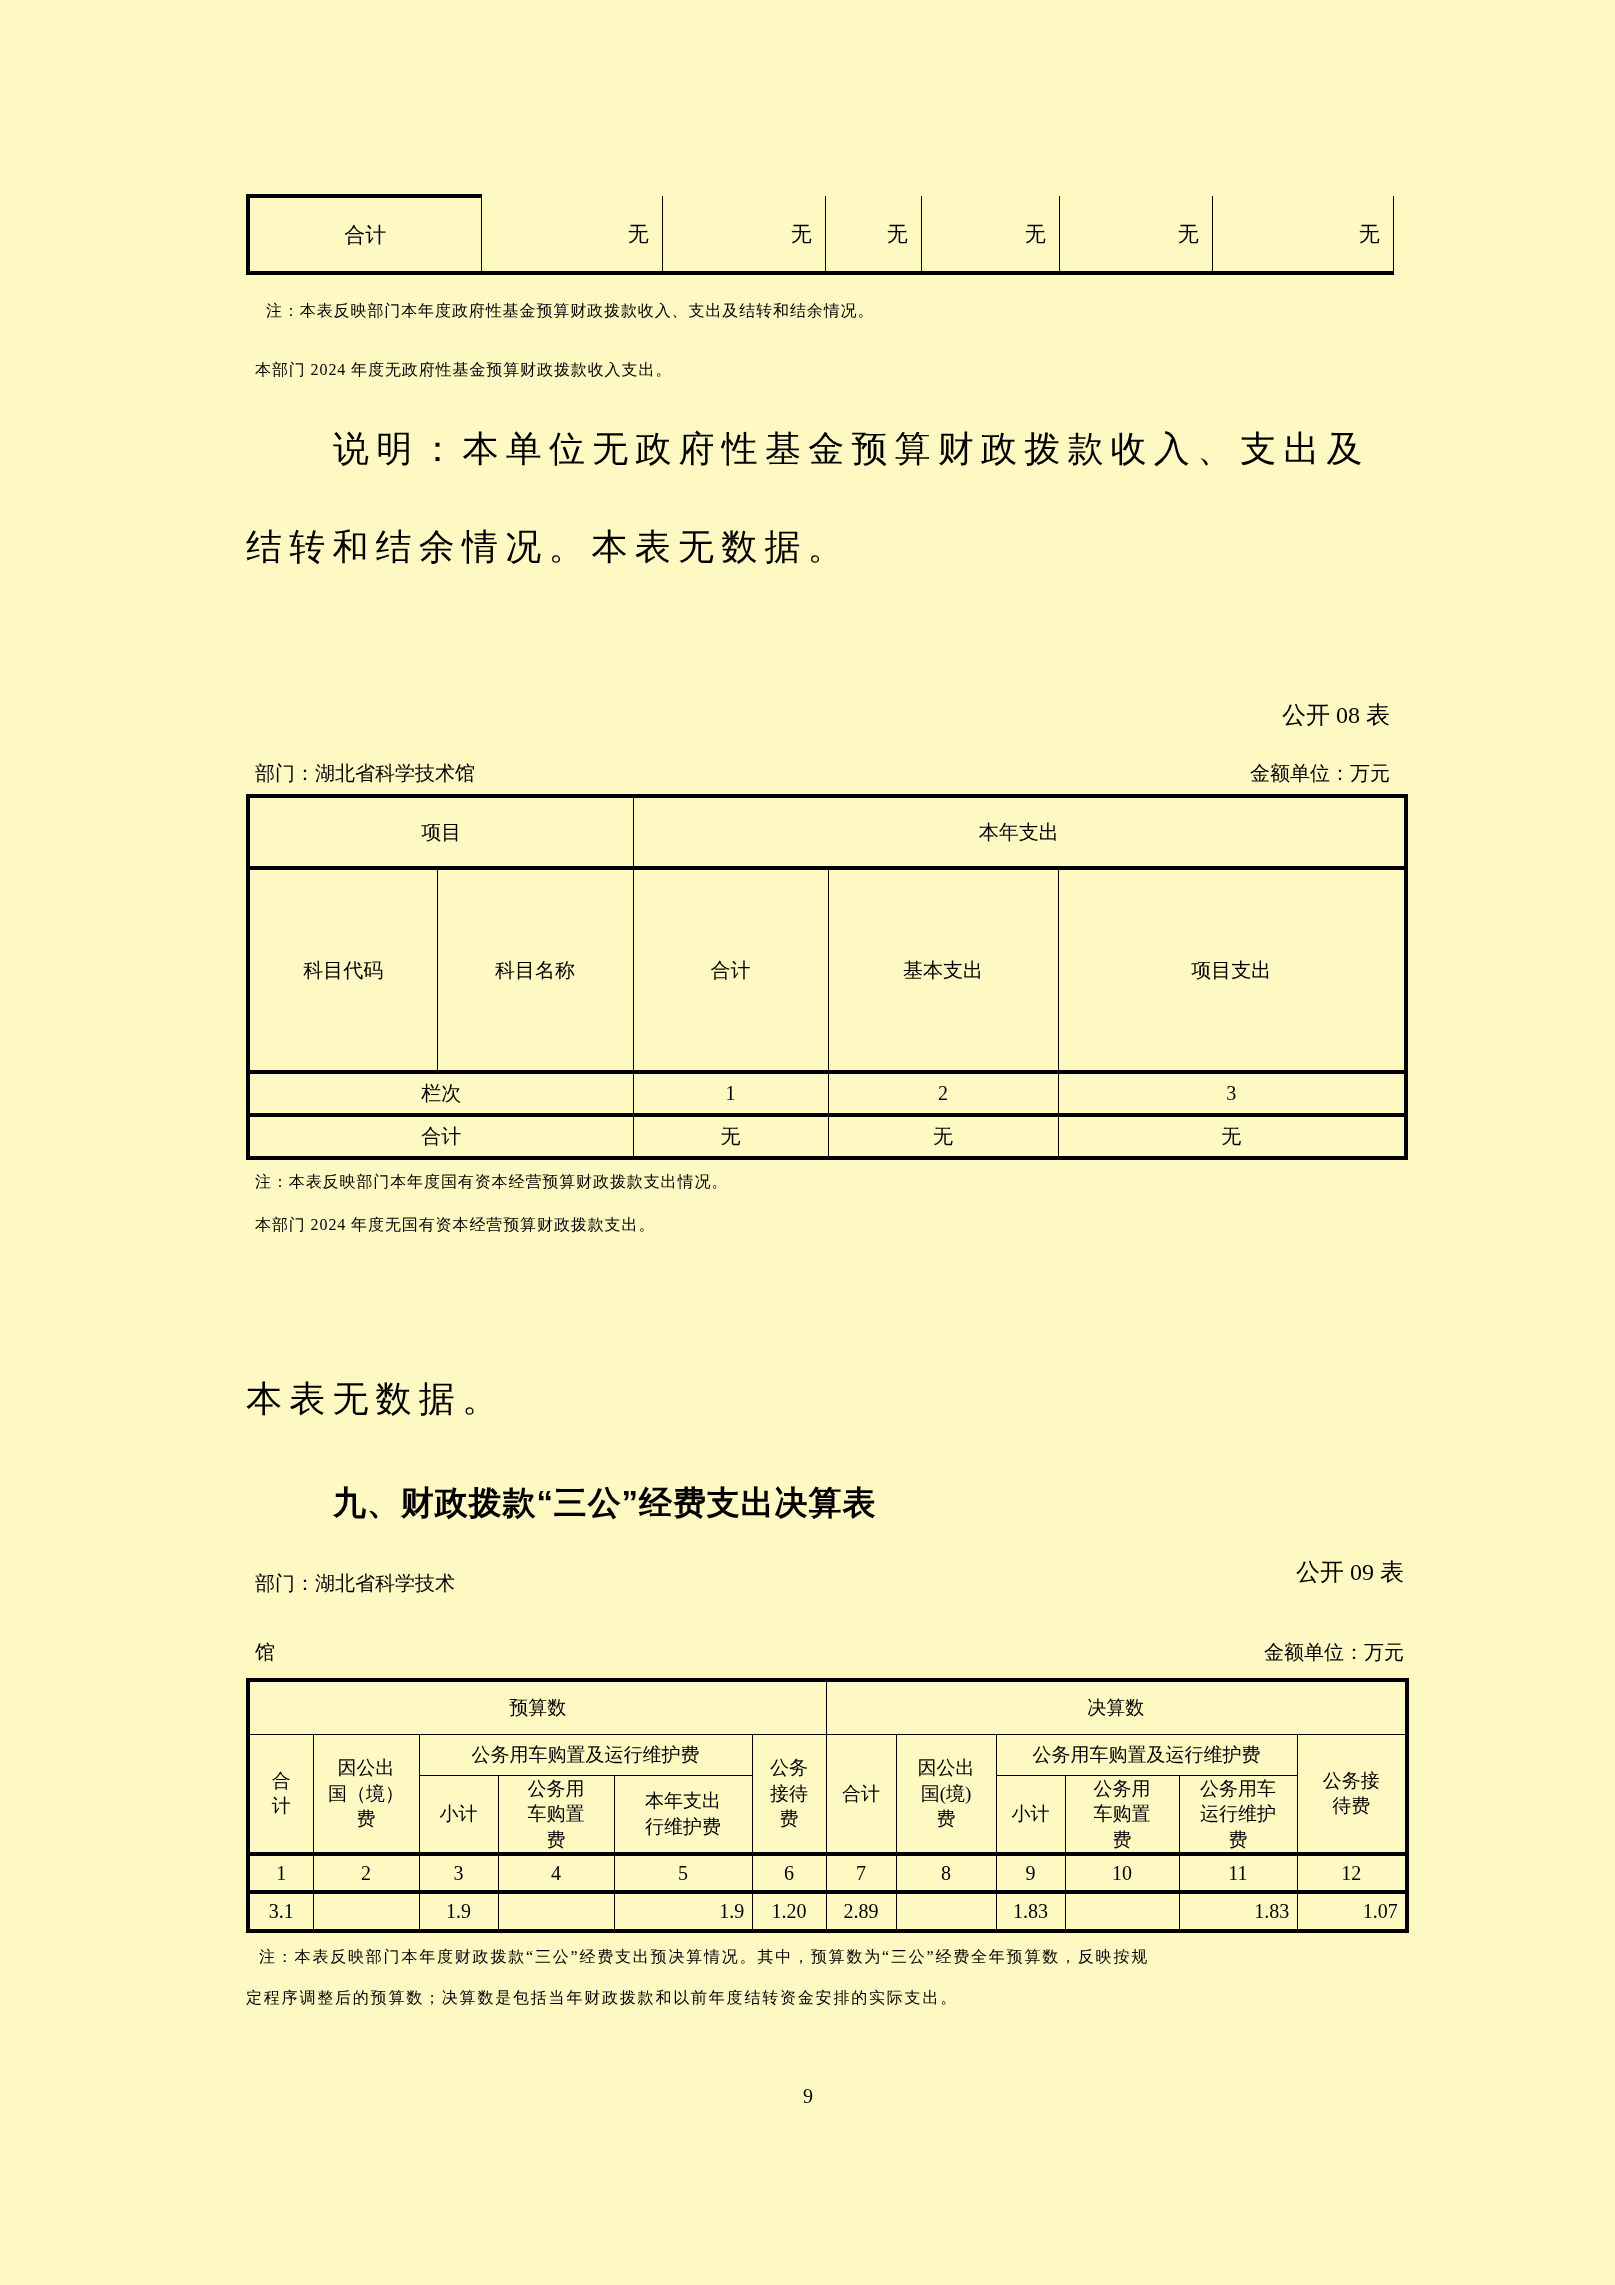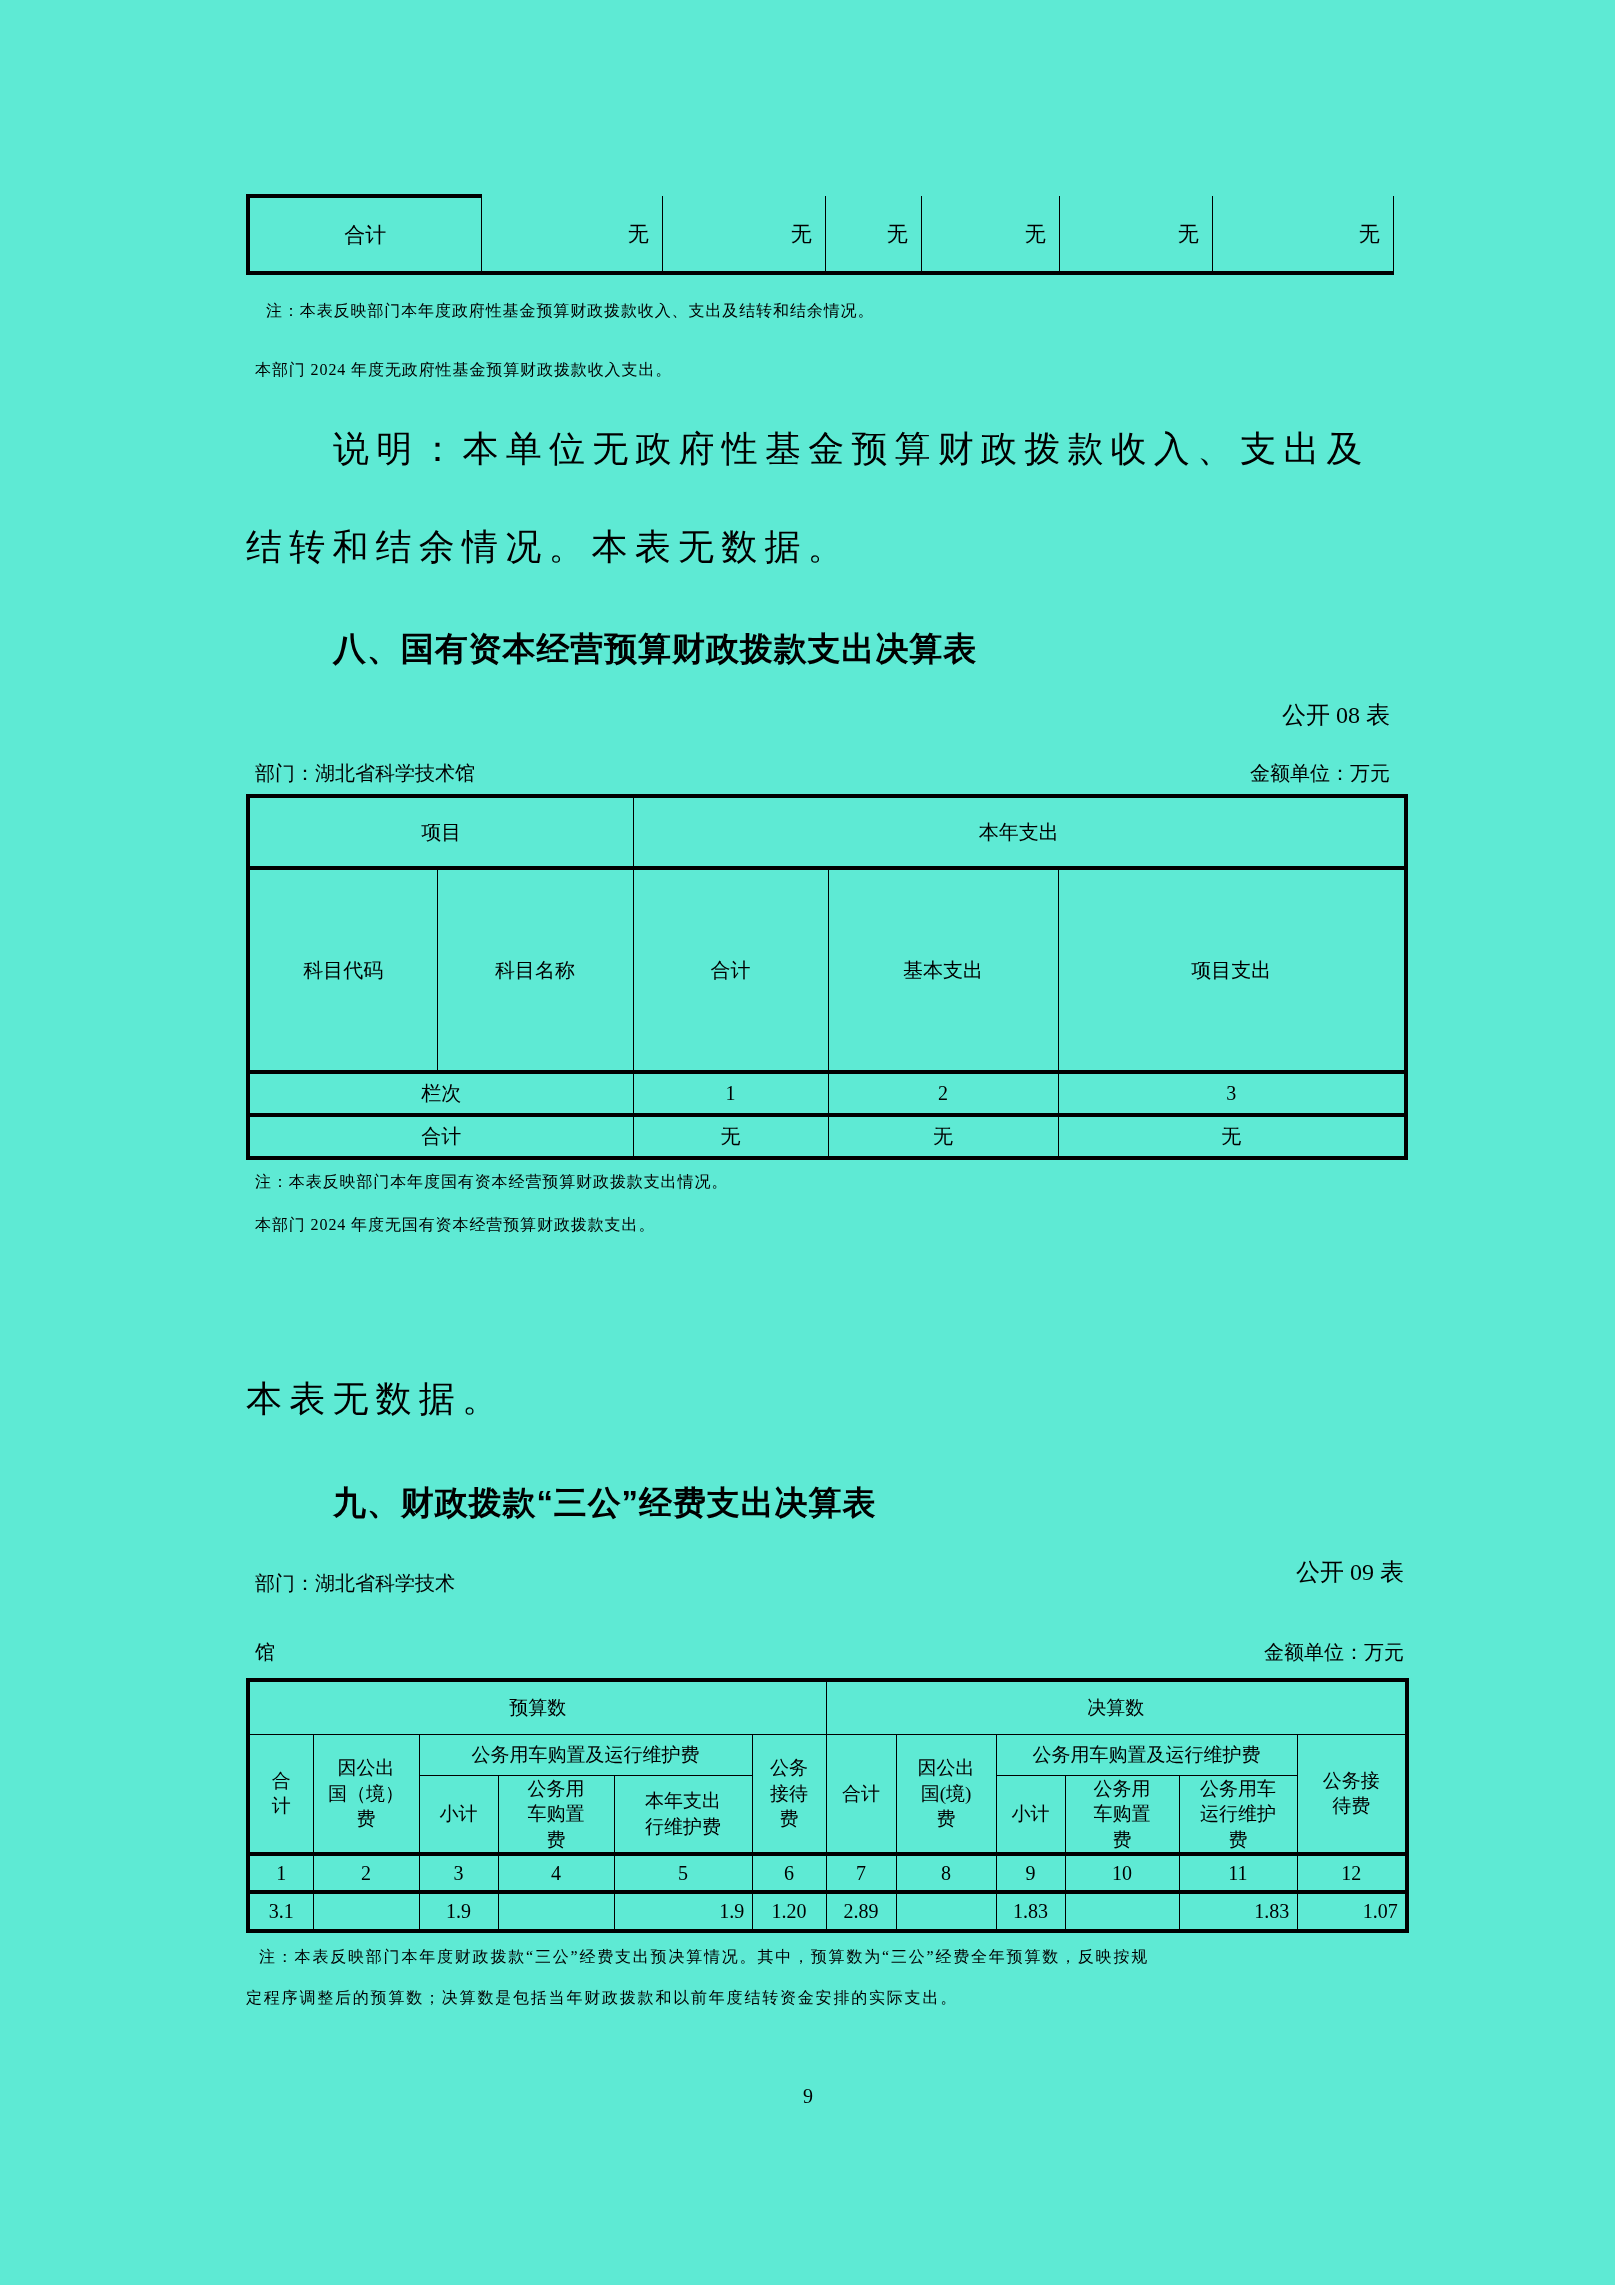--- a/index.html
+++ b/index.html
@@ -1,16 +1,16 @@
 <!DOCTYPE html>
 <html style="font-size:14.5px"><head>
 <meta charset="utf-8">
 <style>
   html,body{margin:0;padding:0;background:#888;}
-  .page{position:relative;width:1616px;height:2285px;background:#5eead4;color:#000;
+  .page{position:relative;width:1616px;height:2285px;background:#fef9c3;color:#000;
         font-family:"Liberation Serif",serif;overflow:hidden;}
   .abs{position:absolute;}
   .t{position:absolute;border-collapse:collapse;table-layout:fixed;color:#000;}
   .t td{overflow:hidden;vertical-align:middle;}
 
   
   .cont td{border:1.8px solid #000;border-top:none;border-bottom:4.5px solid #000;
            font-size:21px;text-align:right;padding:0 12.7px 0 0;}
   .cont td.totalbox{border-top:4.5px solid #000;border-left:4.5px solid #000;
                     text-align:center;padding:0;}
@@ -64,21 +64,20 @@
     </tr>
   </tbody>
     </table>
 
   <div class="abs note" style="top:301px;left:266px;">注：本表反映部门本年度政府性基金预算财政拨款收入、支出及结转和结余情况。</div>
   <div class="abs note" style="top:360px;left:255px;">本部门 2024 年度无政府性基金预算财政拨款收入支出。</div>
 
   <div class="abs remark" style="top:425px;left:333px;">说明：本单位无政府性基金预算财政拨款收入、支出及</div>
   <div class="abs remark" style="top:523px;left:246px;">结转和结余情况。本表无数据。</div>
 
-  <div class="abs sectitle" style="top:627px;left:333px;">八、国有资本经营预算财政拨款支出决算表</div>
   <div class="abs tag" style="top:699px;left:246px;width:1144px;">公开 08 表</div>
   <div class="abs deptrow" style="top:760px;left:255px;width:1135px;">
     <span>部门：湖北省科学技术馆</span>
     <span>金额单位：万元</span>
   </div>
 
   <table class="t t8" style="top:794px;left:246px;width:1159px;">
     <colgroup>
         <col style="width:189px">
         <col style="width:196px">

